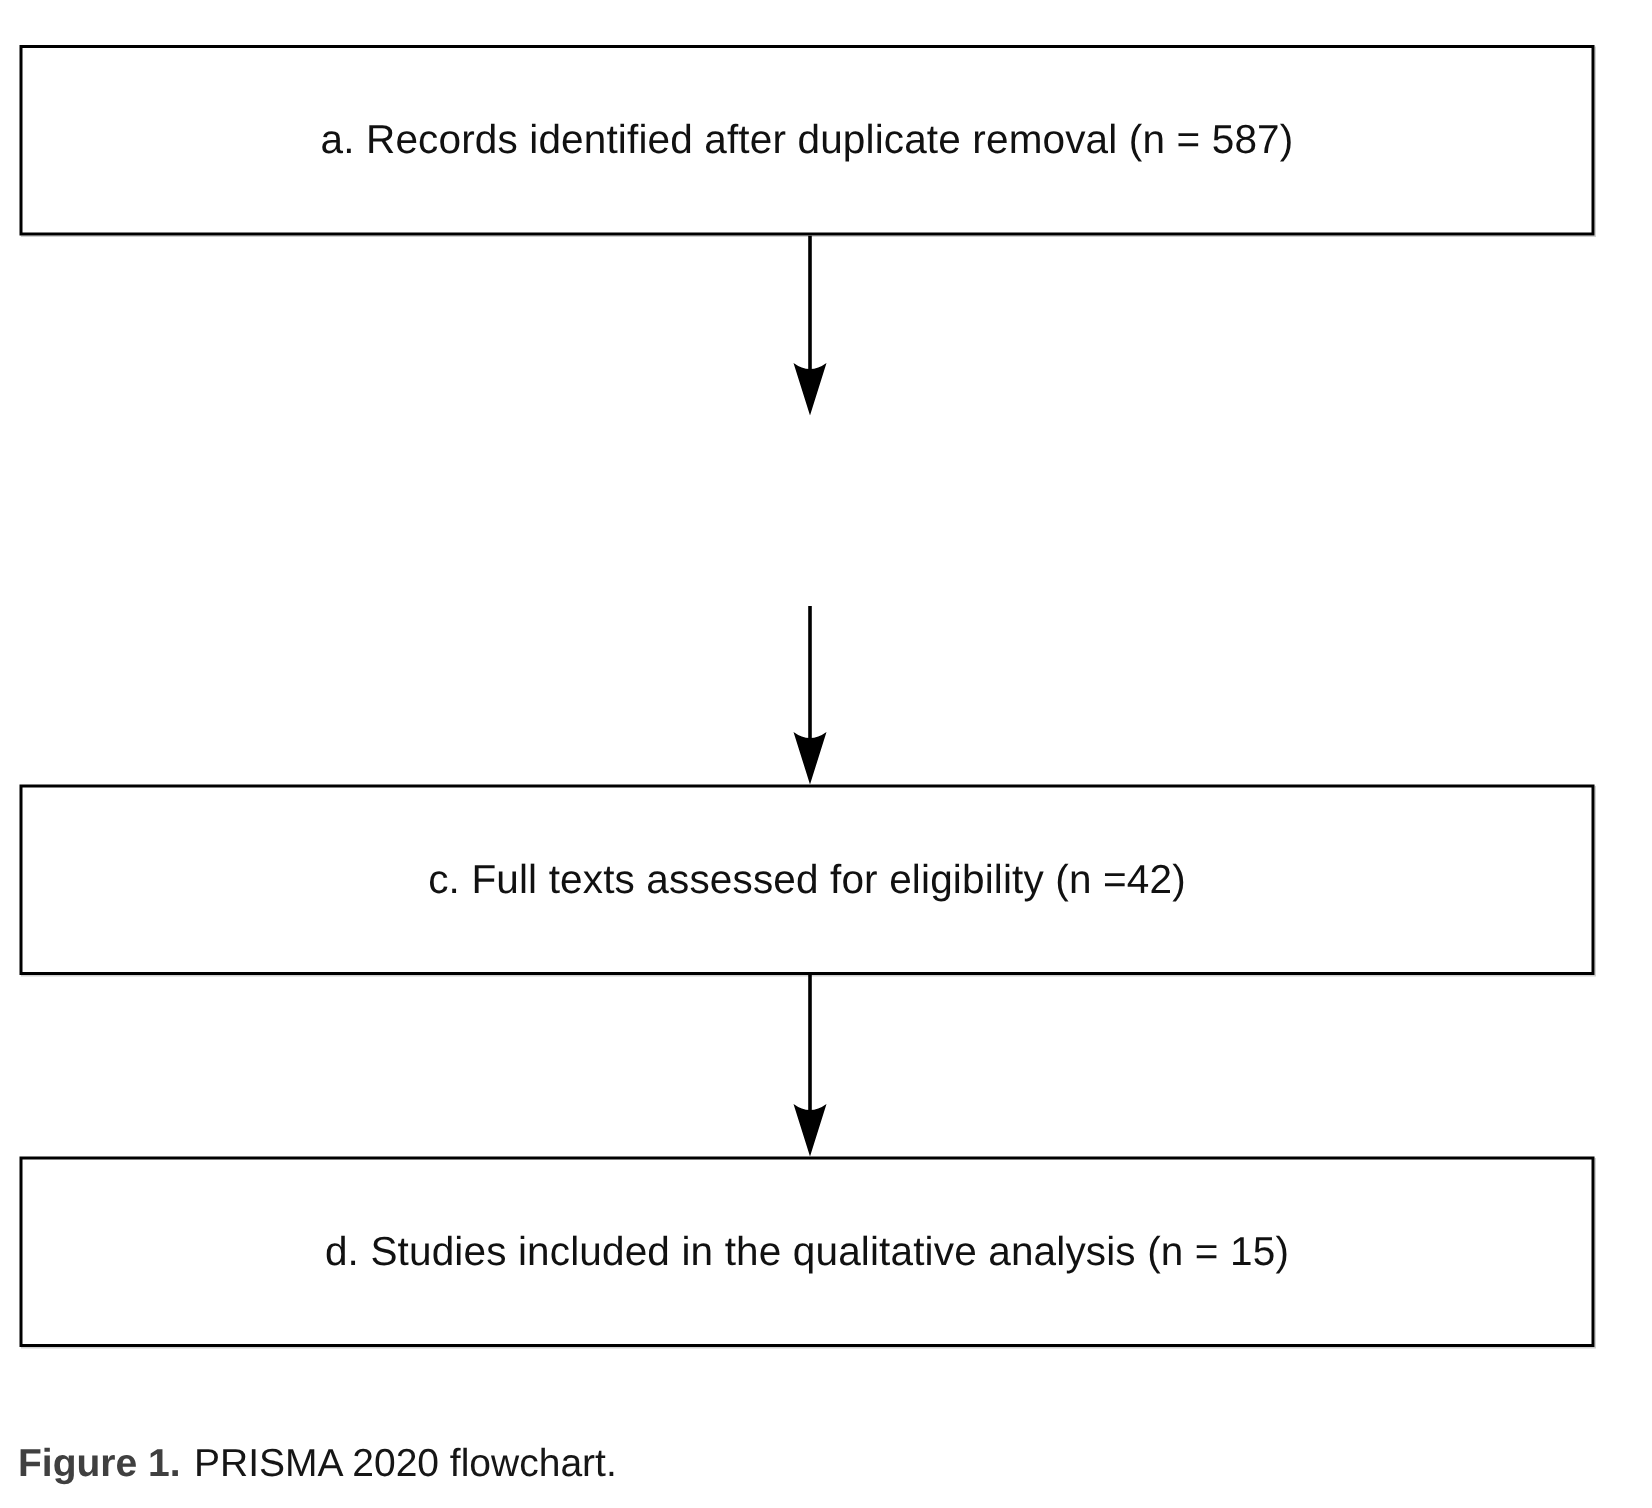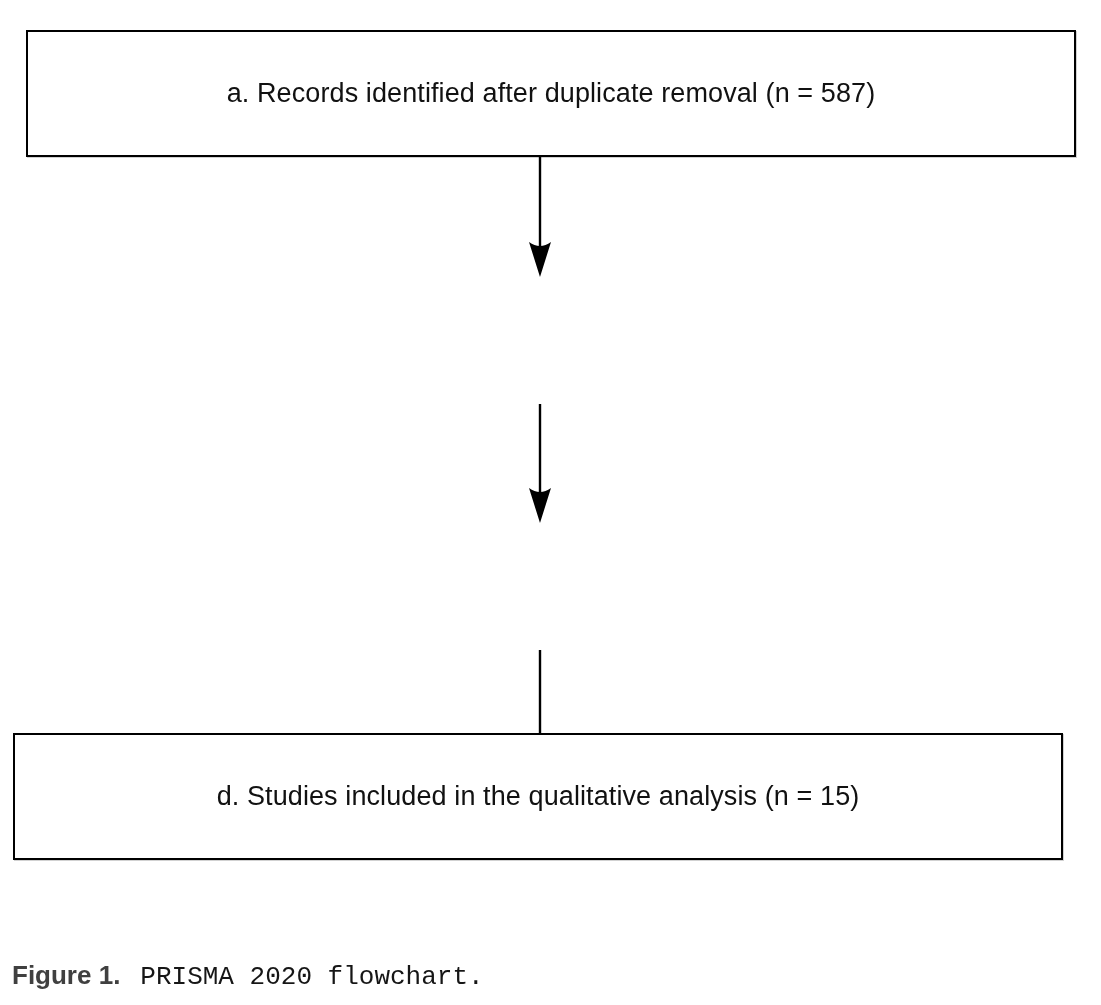--- a/index.html
+++ b/index.html
@@ -25,24 +25,24 @@
     border: 2px solid #000000;
     background: #ffffff;
     display: flex;
     align-items: center;
     justify-content: center;
     text-align: center;
     font-size: 27px;
     letter-spacing: 0.1px;
     box-shadow: 1px 1px 0 rgba(0,0,0,0.18);
   }
-  .flow-box.box-a { top: 30px; margin-left: 13px; }
+  .flow-box.box-a { top: 30px; }
   .flow-box.box-b { top: 277px; }
   .flow-box.box-c { top: 523px; }
-  .flow-box.box-d { top: 733px; text-align: center; }
+  .flow-box.box-d { top: 771px; text-align: center; }
 
   .flow-arrow {
     position: absolute;
     left: 526px;
     width: 28px;
     display: block;
   }
   .flow-arrow.arrow-1 { top: 157px; height: 120px; }
   .flow-arrow.arrow-2 { top: 404px; height: 119px; }
   .flow-arrow.arrow-3 { top: 650px; height: 121px; }
@@ -54,22 +54,21 @@
     font-size: 26px;
     line-height: 36px;
     white-space: nowrap;
   }
   .figure-caption .caption-label {
     font-weight: bold;
     color: #404040;
   }
   .figure-caption .caption-text {
     color: #161616;
-    margin-left: 20px;
-    font-family: Liberation Mono, monospace;
+    margin-left: 9px;
   }
 </style>
 </head>
 <body>
 
 <div class="page">
 
   <div class="flow-box box-a">
     <span>a. Records identified after duplicate removal (n = 587)</span>
   </div>
@@ -78,20 +77,23 @@
     <line x1="14" y1="0" x2="14" y2="114" stroke="#000000" stroke-width="2.4"></line>
     <path d="M 3,85 Q 14,93 25,85 L 14,120 Z" fill="#000000"></path>
   </svg>
 
 
   <svg class="flow-arrow arrow-2" viewBox="0 0 28 119" aria-hidden="true">
     <line x1="14" y1="0" x2="14" y2="113" stroke="#000000" stroke-width="2.4"></line>
     <path d="M 3,84 Q 14,92 25,84 L 14,119 Z" fill="#000000"></path>
   </svg>
 
+  <div class="flow-box box-c">
+    <span>c. Full texts assessed for eligibility (n =42)</span>
+  </div>
 
   <svg class="flow-arrow arrow-3" viewBox="0 0 28 121" aria-hidden="true">
     <line x1="14" y1="0" x2="14" y2="115" stroke="#000000" stroke-width="2.4"></line>
     <path d="M 3,86 Q 14,94 25,86 L 14,121 Z" fill="#000000"></path>
   </svg>
 
   <div class="flow-box box-d">
     <span>d. Studies included in the qualitative analysis (n = 15)</span>
   </div>
 

